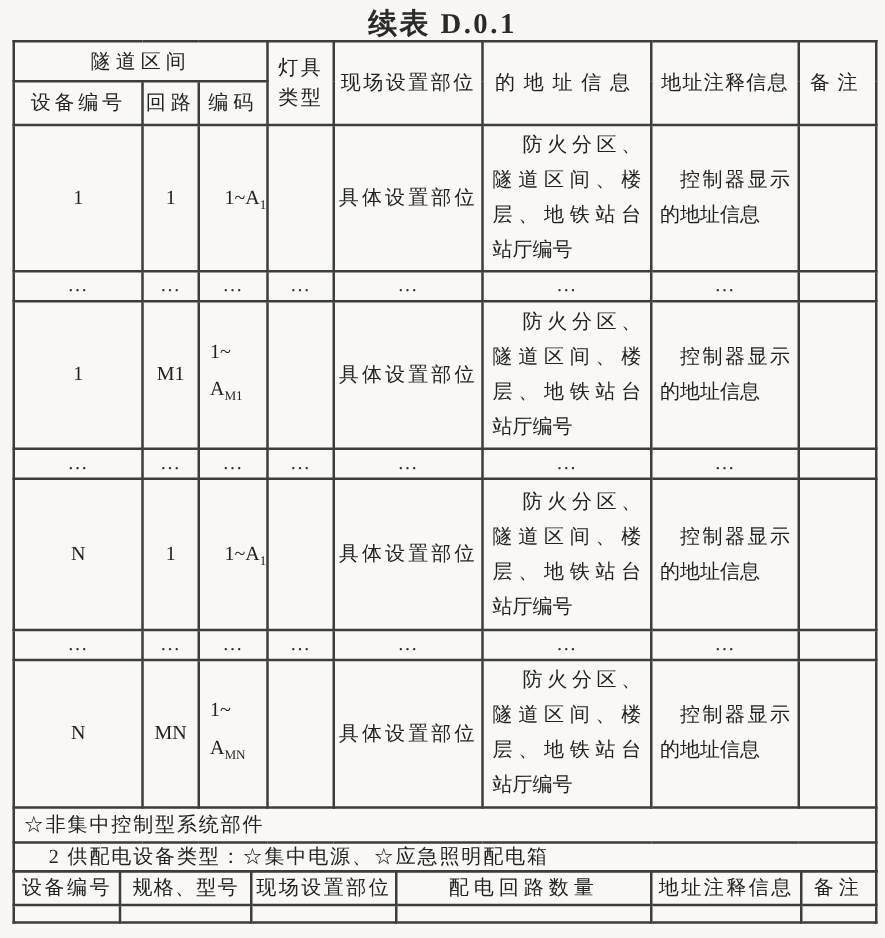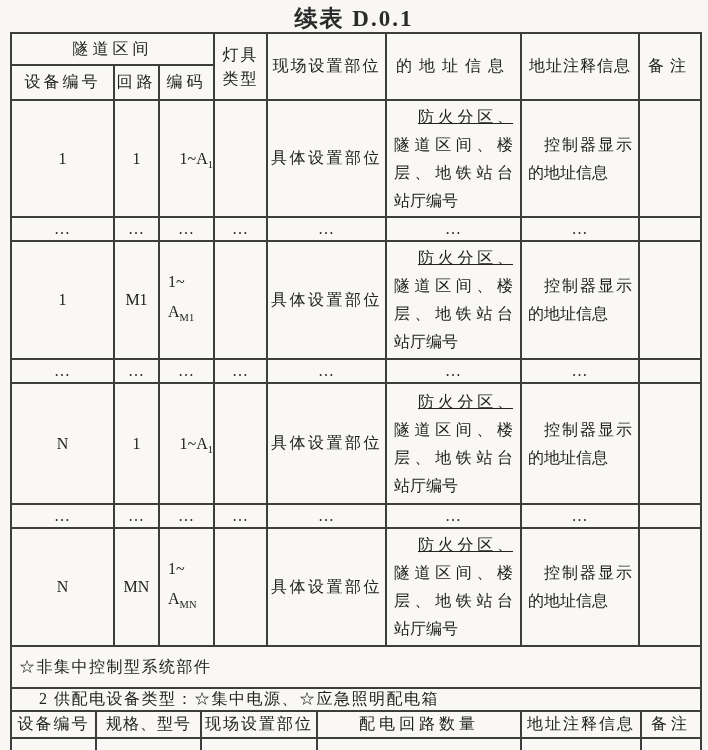--- a/index.html
+++ b/index.html
@@ -23,40 +23,40 @@
     text-align:center; vertical-align:middle;
     font-size:16px; padding:0; overflow:hidden;
     background:#f9f8f4;
   }
   .bottom-table { margin-top:-2px; }
 
   
   .r-h1{height:32px} .r-h2{height:35px}
   .r-data1{height:117px} .r-data2{height:118px} .r-data3{height:121px} .r-data4{height:118px}
   .r-dots{height:24px}
-  .r-f1{height:42px} .r-f2{height:19px}
+  .r-f1{height:28px} .r-f2{height:19px}
   .r-bh{height:27px} .r-sliver{height:14px}
 
   
   .ls1{letter-spacing:1px} .ls2{letter-spacing:2px} .ls3{letter-spacing:3px}
   .ls4{letter-spacing:4px} .ls6{letter-spacing:6px} .ls7{letter-spacing:7px}
 
   .prewrap { white-space:pre-line; line-height:24px; }
 
   
   td.code  { text-align:right; padding-left:12px; }
   td.code2 { text-align:left; padding-left:8px; line-height:30px; }
   sub { font-size:10.5px; letter-spacing:0; }
 
   
   td.area-cell { padding:0 7px; }
   td.note-cell { padding:0 6px; }
   .jlines .ln { text-align:justify; text-align-last:justify; line-height:28px; }
   .jlines .ln:last-child { text-align-last:left; }
-  .area-cell .jlines .ln:first-child { text-indent:1.5em;text-decoration:underline; }
+  .area-cell .jlines .ln:first-child { text-indent:1.5em; }
   .note-cell .jlines .ln:first-child { text-indent:1em; }
 
   td.site-cell { letter-spacing:2.5px;text-align:center; }
   tr.dots-row td { letter-spacing:1px; color:#2b2b2b; }
 
   td.foot1 { text-align:left; padding-left:7px;  letter-spacing:1.5px; }
   td.foot2 { text-align:left; padding-left:27px; letter-spacing:1.5px; }
 </style>
 </head>
 <body>

